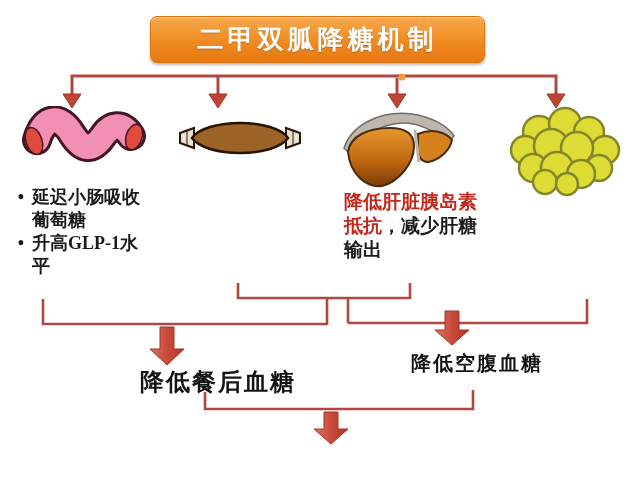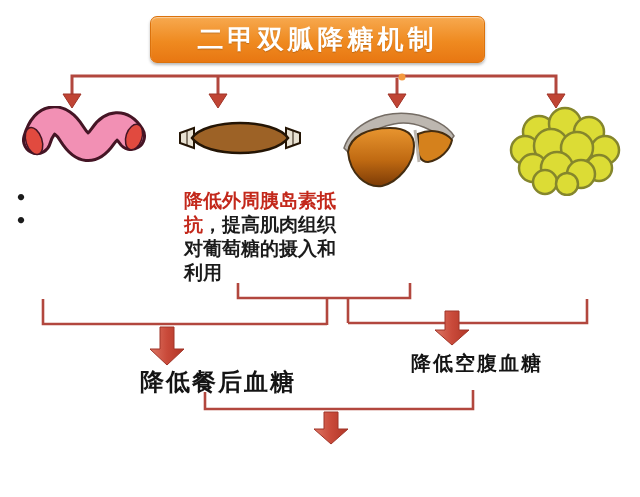--- a/index.html
+++ b/index.html
@@ -1,17 +1,17 @@
 <!DOCTYPE html>
 <html><head>
 <meta charset="utf-8">
 <style>
   html,body{margin:0;padding:0;background:#ffffff;}
   body{font-family:"DejaVu Sans","Liberation Sans",sans-serif;}
-  .canvas{position:relative;width:640px;height:497px;background:#ffffff;overflow:hidden;}
+  .canvas{position:relative;width:640px;height:497px;background:#ffffff;overflow:hidden;font-family:Liberation Serif, serif;}
   .layer{position:absolute;left:0;top:0;width:640px;height:497px;}
   .title-box{
     position:absolute;left:150px;top:16px;width:333px;height:45px;
     background:linear-gradient(#f7a94f,#ef8a20 55%,#e87712);
     border:1px solid #db720c;border-radius:7px;
     box-shadow:0 2px 3px rgba(0,0,0,.28), inset 0 1px 1px rgba(255,255,255,.45);
     display:flex;align-items:center;justify-content:center;
   }
   .title-box span{color:#ffffff;font-size:26px;font-weight:bold;letter-spacing:4px;text-shadow:0 1px 1px rgba(0,0,0,.2);}
   .organ{position:absolute;}
@@ -123,25 +123,27 @@
         <circle cx="76" cy="68" r="14"></circle>
           <circle cx="40" cy="76" r="12"></circle>
         <circle cx="62" cy="78" r="11"></circle>
       </g>
     </svg>
   </div>
 
   <div class="note note1">
     <div class="bullet-row">
       <span class="bullet">•</span>
+      <span class="btxt">延迟小肠吸收葡萄糖</span>
     </div>
     <div class="bullet-row">
       <span class="bullet">•</span>
+      <span class="btxt">升高GLP-1水平</span>
     </div>
   </div>
 
-  <div class="note note2"><span class="red">降低外周胰岛素抵抗</span><span>，提高肌肉组织对葡萄糖的摄入和利用</span></div>
 
+  <div class="note note3"><span class="red">降低肝脏胰岛素抵抗</span><span>，减少肝糖输出</span></div>
 
   <div class="outcome label-post">降低餐后血糖</div>
   <div class="outcome label-fast">降低空腹血糖</div>
 
 </div>
 
 </body></html>

